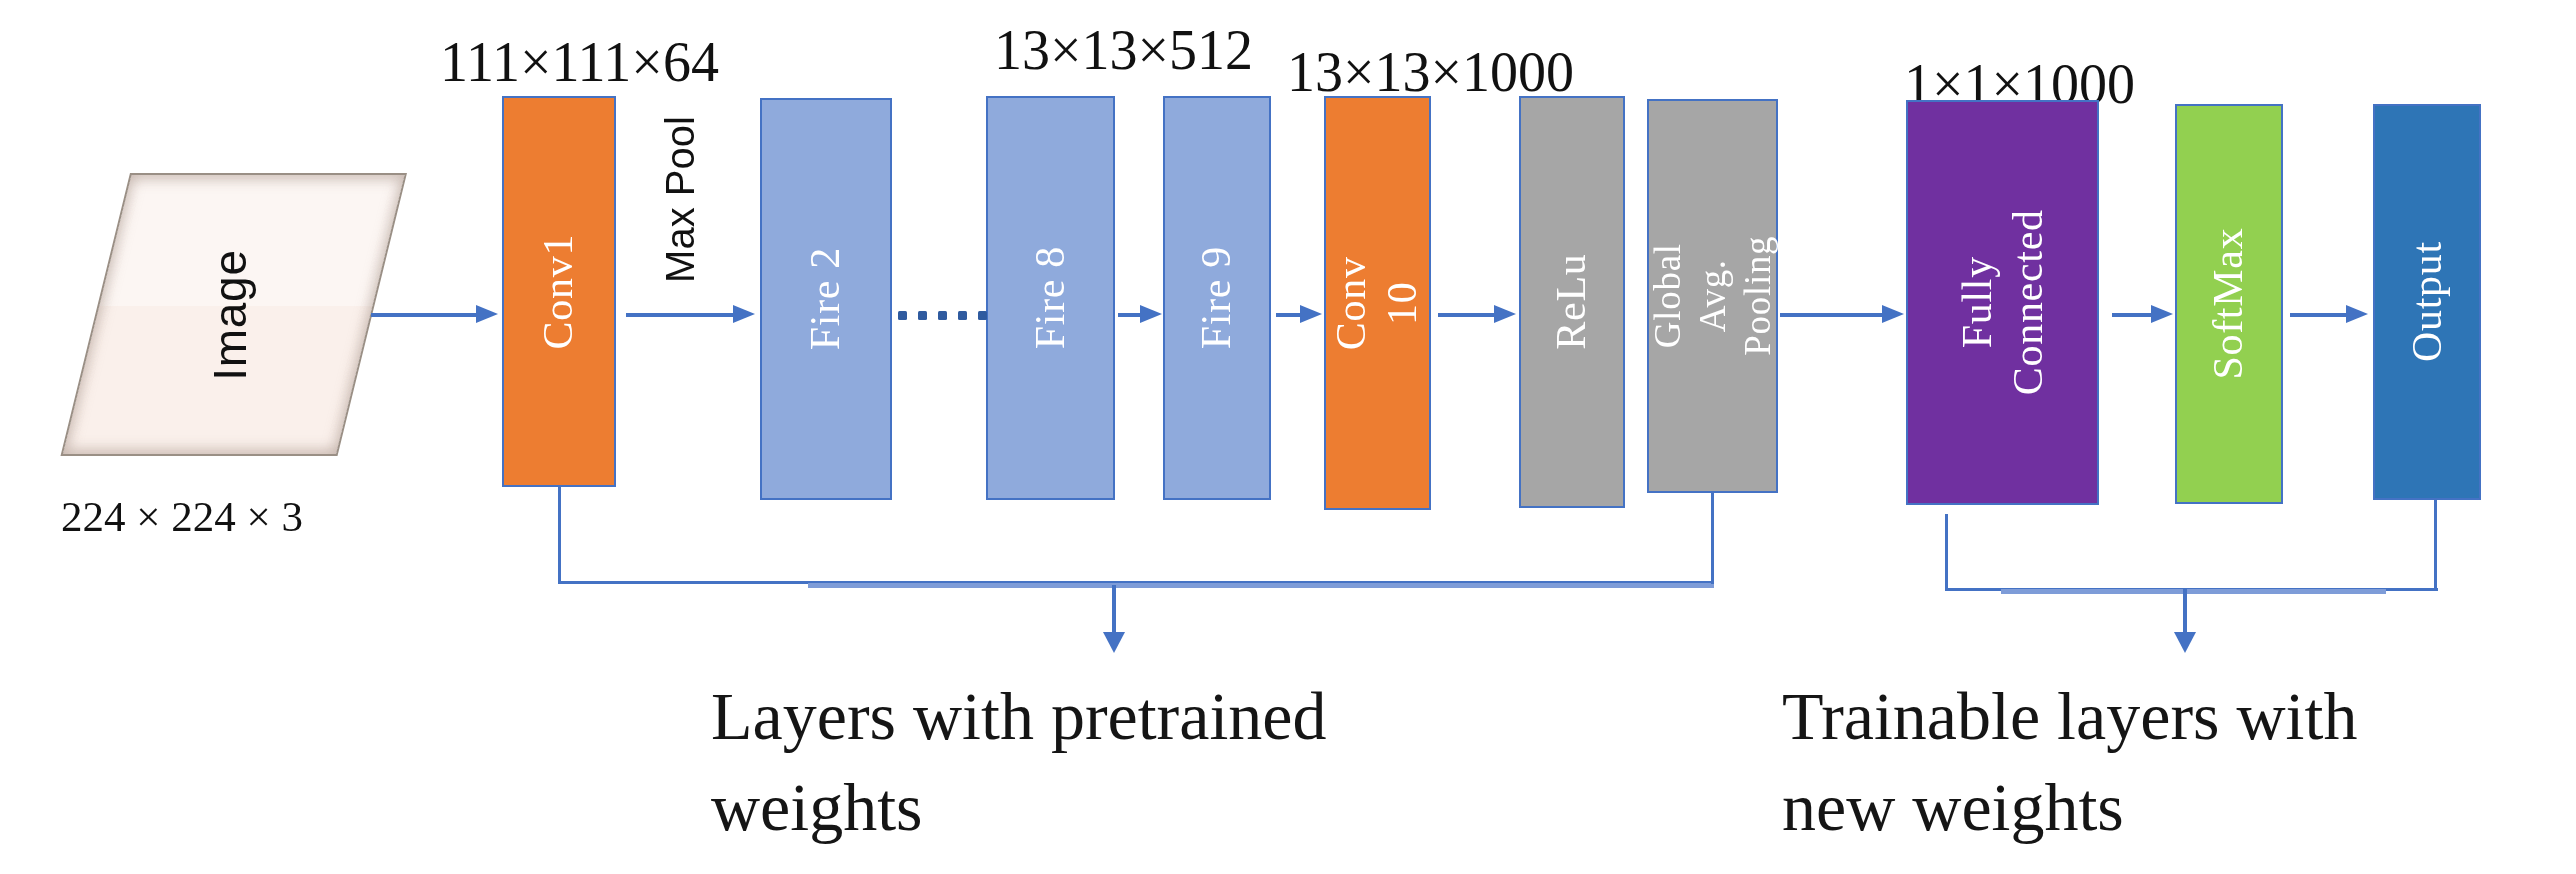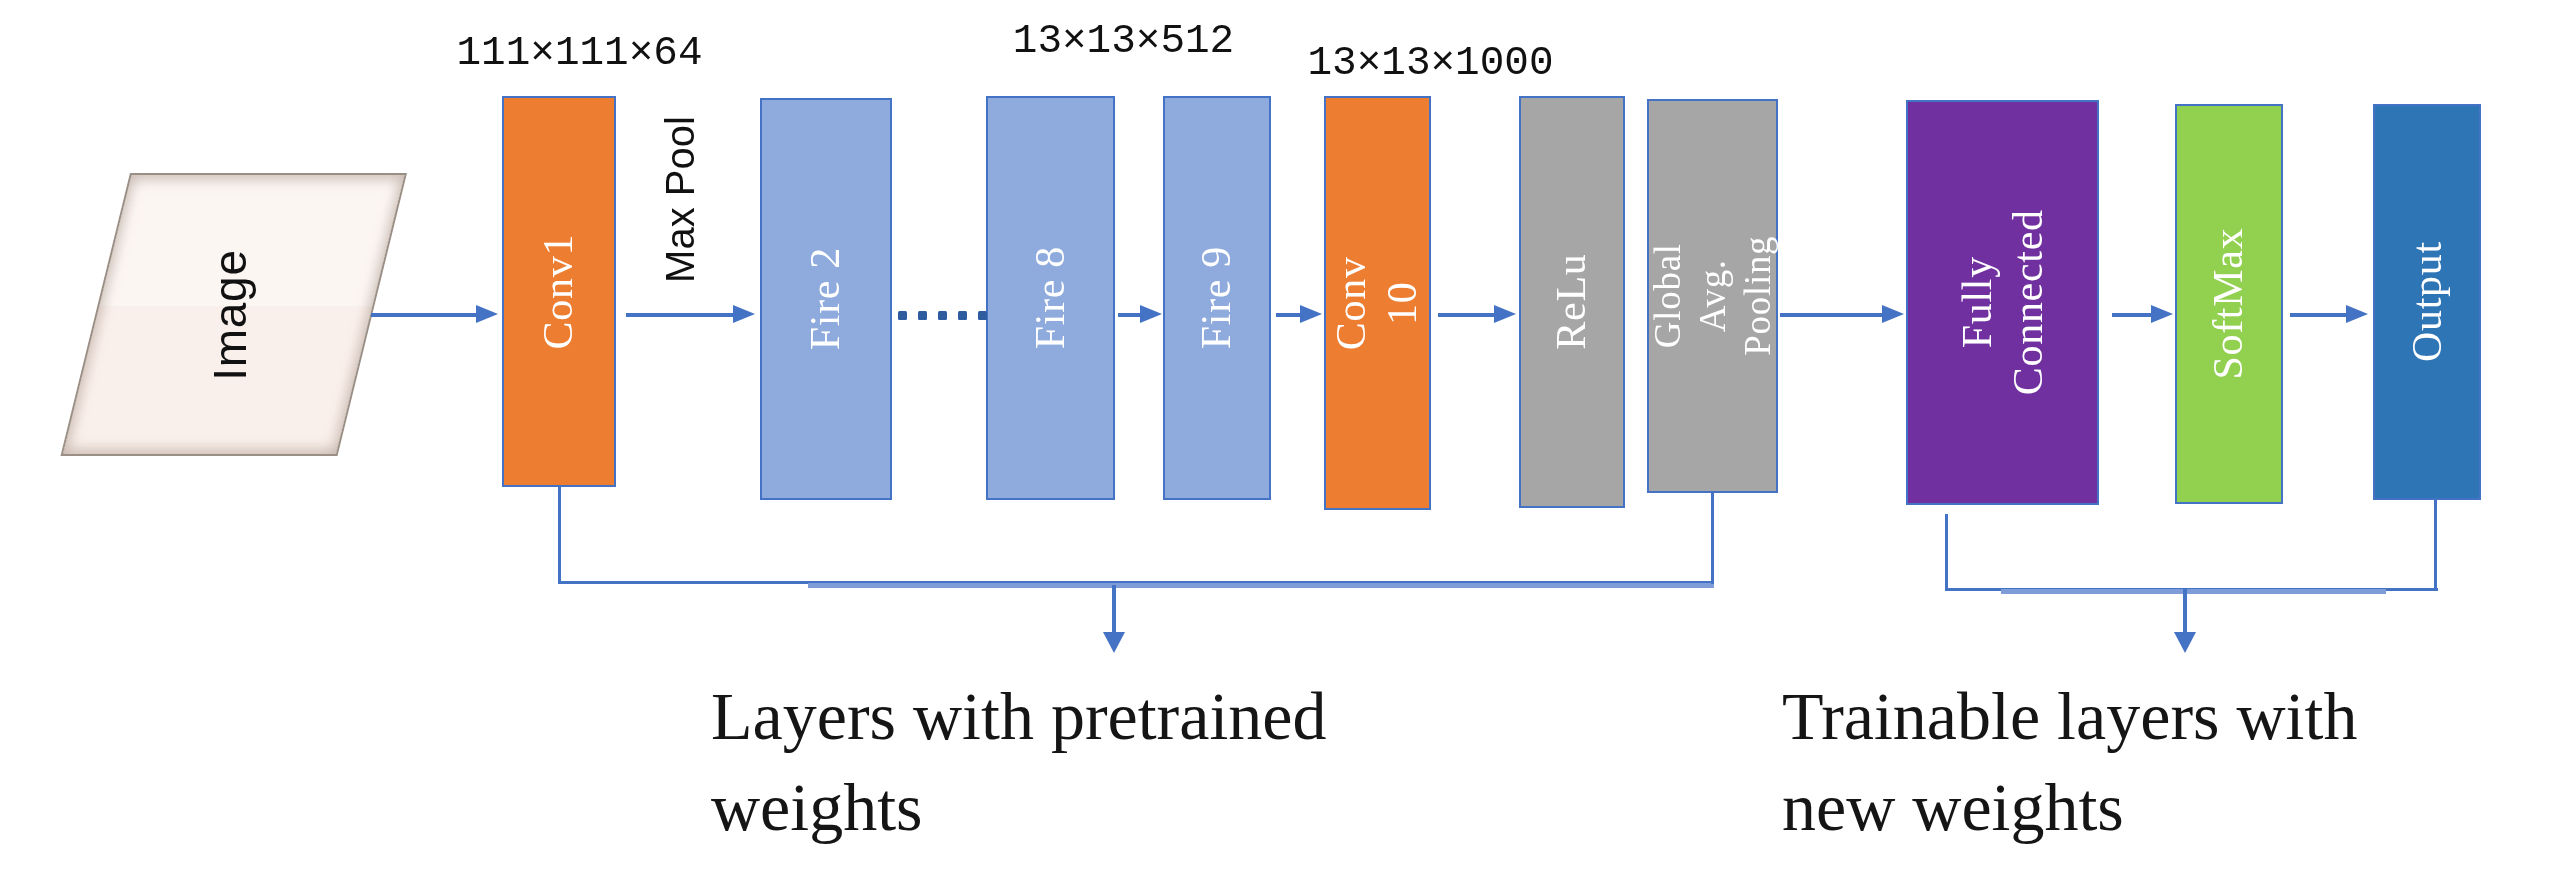--- a/index.html
+++ b/index.html
@@ -28,21 +28,21 @@
     transform:rotate(-90deg);white-space:nowrap;
     font-family:"Liberation Sans","DejaVu Sans",sans-serif;
     font-size:46px;color:#111;letter-spacing:0.7px;
   }
   .input-dims{
     position:absolute;left:22px;top:492px;width:320px;
     text-align:center;font-size:43px;color:#111;
   }
 
   
-  .dim{position:absolute;width:445px;text-align:center;font-size:41px;color:#111;font-family:Liberation Mono, monospace;}
+  .dim{position:absolute;width:445px;text-align:center;font-size:56px;color:#111;}
   .dim-conv1{left:357px;top:30px;}
   .dim-fire9{left:901px;top:18px;}
   .dim-conv10{left:1208px;top:40px;}
   .dim-fc{left:1797px;top:52px;}
 
   
   .block{
     position:absolute;border:2.2px solid #4472C4;box-sizing:border-box;
     display:flex;align-items:center;justify-content:center;
   }
@@ -112,24 +112,26 @@
 </style>
 </head>
 <body>
 
 <div class="canvas">
 
   <div class="parallelogram"></div>
   <div class="input-label">
     <span>Image</span>
   </div>
+  <div class="input-dims">224 × 224 × 3</div>
 
   <div class="dim dim-conv1">111×111×64</div>
   <div class="dim dim-fire9">13×13×512</div>
   <div class="dim dim-conv10">13×13×1000</div>
+  <div class="dim dim-fc">1×1×1000</div>
 
   <div class="maxpool">
     <span>Max Pool</span>
   </div>
 
   <div class="block b-conv1">
     <span class="vlabel">Conv1</span>
   </div>
   <div class="block b-fire2">
     <span class="vlabel">Fire 2</span>

